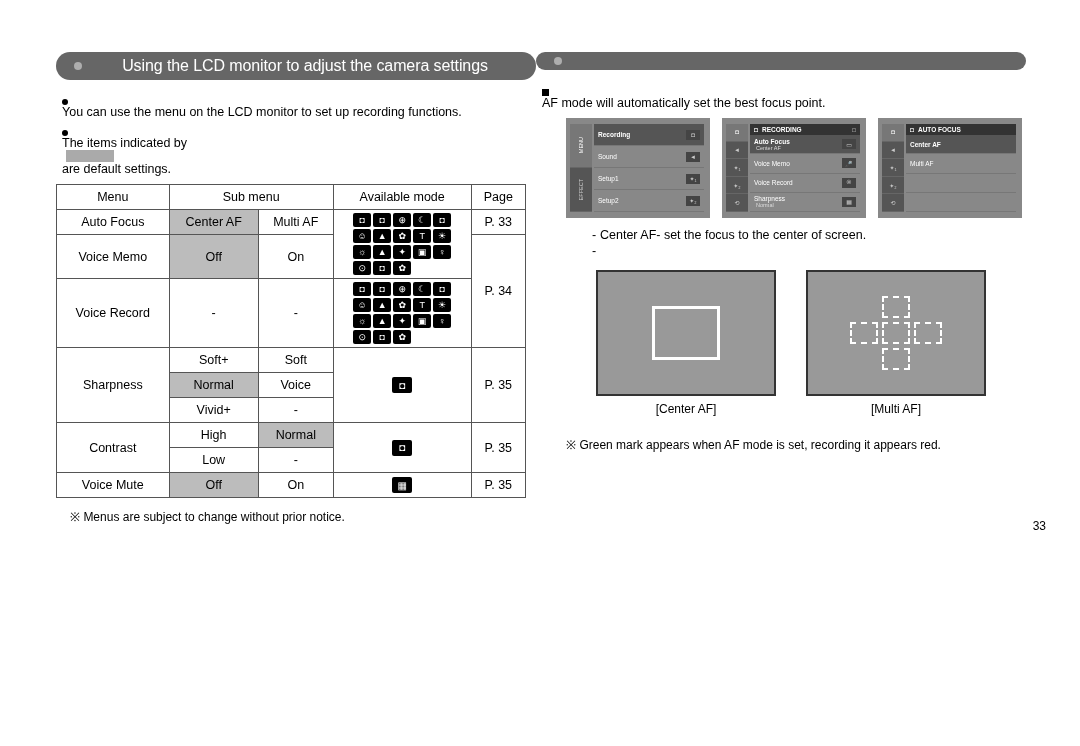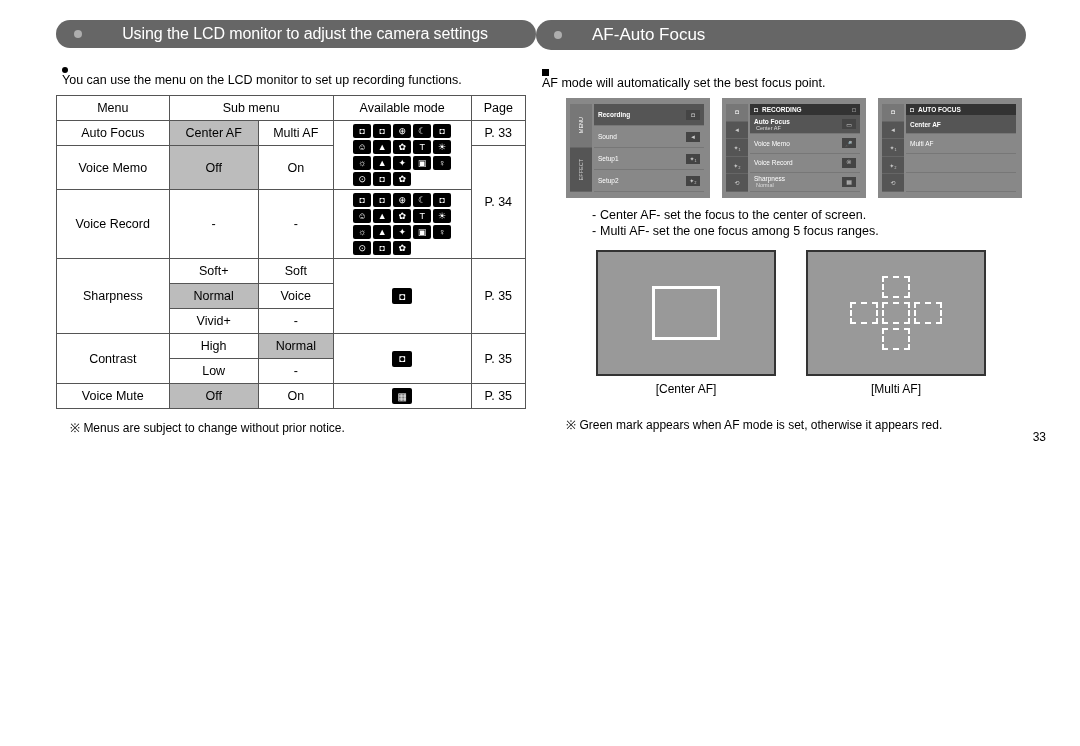--- a/index.html
+++ b/index.html
@@ -1,17 +1,17 @@
 <!DOCTYPE html>
 <html><head>
 <meta charset="utf-8">
 <style>
   * { box-sizing: border-box; margin: 0; padding: 0; }
   html, body { width: 1080px; height: 746px; background: #fff; font-family: Arial, Helvetica, sans-serif; color: #000; }
-  .page { display: flex; padding: 20px 30px 20px 56px; position: relative; }
+  .page { display: flex; padding: 52px 30px 20px 56px; position: relative; }
   .col { width: 480px; }
   .col-right { width: 490px; }
 
   .title-pill {
     background: #666;
     color: #fff;
     font-size: 17px;
     border-radius: 16px;
     padding: 5px 18px;
     display: flex;
@@ -98,20 +98,26 @@
 
   <div class="col">
     <div class="title-pill left">
       <span class="dot"></span>
       <span class="txt">Using the LCD monitor to adjust the camera settings</span>
     </div>
 
     <div class="bullet-line">
       <span class="dot"></span>
       <span>You can use the menu on the LCD monitor to set up recording functions.</span>
+    </div>
+    <div class="bullet-line">
+      <span class="dot"></span>
+      <span>The items indicated by</span>
+      <span class="swatch"></span>
+      <span>are default settings.</span>
     </div>
 
     <table class="settings">
       <tbody>
           <tr>
         <th>Menu</th>
         <th colspan="2">Sub menu</th>
         <th>Available mode</th>
         <th>Page</th>
       </tr>
@@ -229,21 +235,20 @@
       </tr>
     </tbody>
       </table>
 
     <div class="footnote">※ Menus are subject to change without prior notice.</div>
   </div>
 
   <div class="col-right">
     <div class="title-pill">
       <span class="dot"></span>
-      <span class="txt" style="text-align:left; padding-left:20px;">AF-Auto Focus</span>
     </div>
 
     <div class="bullet-line">
       <span class="sq"></span>
       <span>AF mode will automatically set the best focus point.</span>
     </div>
 
     <div class="lcd-row">
 
       <div class="lcd">
@@ -338,21 +343,20 @@
         </div>
       </div>
     </div>
 
     <div class="af-desc">
         <span class="dash">-</span>
         <span>Center AF- set the focus to the center of screen.</span>
       </div>
     <div class="af-desc">
         <span class="dash">-</span>
-        <span>Multi AF- set the one focus among 5 focus ranges.</span>
       </div>
 
     <div class="af-imgs">
       <div class="af-img">
         <div class="preview">
           <div class="center-rect"></div>
         </div>
         <div class="caption">[Center AF]</div>
       </div>
       <div class="af-img">
@@ -366,17 +370,17 @@
               <div class="cell"></div>
             <div class="cell hide"></div>
               <div class="cell"></div>
               <div class="cell hide"></div>
           </div>
         </div>
         <div class="caption">[Multi AF]</div>
       </div>
     </div>
 
-    <div class="footnote" style="margin-left:30px; margin-top:14px;">※ Green mark appears when AF mode is set, otherwise it appears red.</div>
+    <div class="footnote" style="margin-left:30px; margin-top:14px;">※ Green mark appears when AF mode is set, recording it appears red.</div>
   </div>
 
   <div class="pageno">33</div>
 </div>
 
 </body></html>

